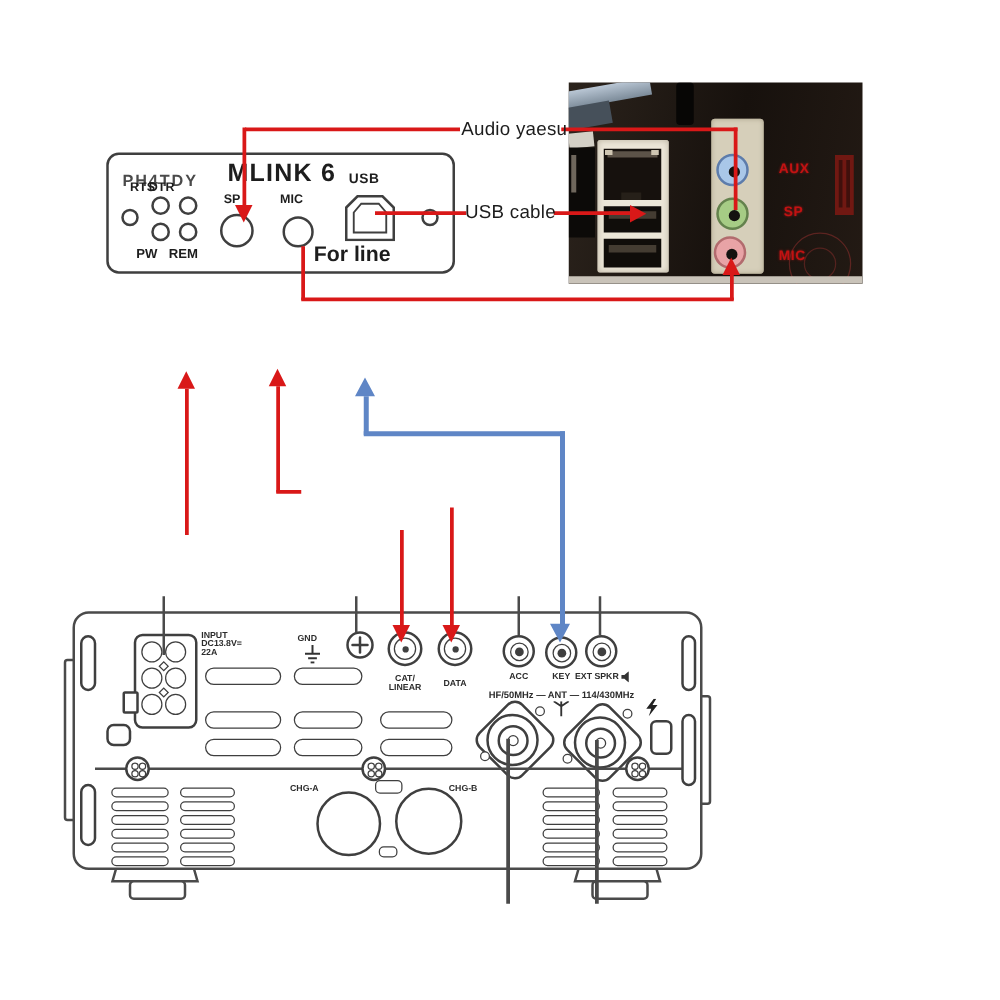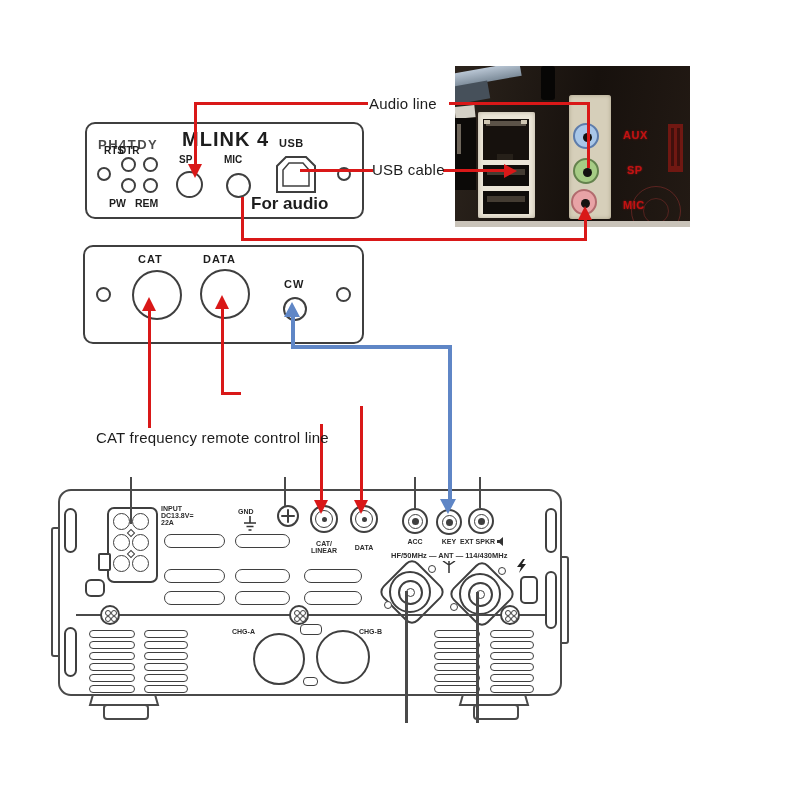--- a/index.html
+++ b/index.html
@@ -92,44 +92,34 @@
     <div class="lbl" style="left:11px;top:13px;font-size:13px;letter-spacing:1.5px;opacity:.8;">PH4TDY</div>
     <div class="lbl" style="left:17px;top:21px;font-size:10px;">RTS</div>
     <div class="lbl" style="left:32px;top:21px;font-size:10px;">DTR</div>
     <div class="circ" style="left:10px;top:43px;width:14px;height:14px;"></div>
     <div class="circ" style="left:34px;top:33px;width:15px;height:15px;"></div>
     <div class="circ" style="left:56px;top:33px;width:15px;height:15px;"></div>
     <div class="circ" style="left:34px;top:54px;width:15px;height:15px;"></div>
     <div class="circ" style="left:56px;top:54px;width:15px;height:15px;"></div>
     <div class="lbl" style="left:22px;top:73px;font-size:10.5px;">PW</div>
     <div class="lbl" style="left:48px;top:73px;font-size:10.5px;">REM</div>
-    <div class="lbl" style="left:95px;top:4px;font-size:20px;letter-spacing:1px;">MLINK 4</div>
+    <div class="lbl" style="left:95px;top:4px;font-size:20px;letter-spacing:1px;">MLINK 6</div>
     <div class="lbl" style="left:92px;top:30px;font-size:10px;">SP</div>
     <div class="circ" style="left:89px;top:47px;width:27px;height:27px;"></div>
     <div class="lbl" style="left:137px;top:30px;font-size:10px;">MIC</div>
     <div class="circ" style="left:139px;top:49px;width:25px;height:25px;"></div>
     <div class="lbl" style="left:192px;top:13px;font-size:11px;letter-spacing:.5px;">USB</div>
     <svg style="position:absolute;left:189px;top:32px;" width="40" height="37" viewBox="0 0 40 37">
       <path d="M1 10 L10 1 H30 L39 10 V36 H1 Z" fill="#fff" stroke="#3f3f3f" stroke-width="2"></path>
       <path d="M7 14 L13 7 H27 L33 14 V30 H7 Z" fill="none" stroke="#3f3f3f" stroke-width="1.5"></path>
     </svg>
     <div class="circ" style="left:250px;top:43px;width:14px;height:14px;"></div>
-    <div class="lbl" style="left:164px;top:70px;font-size:17px;">For audio</div>
+    <div class="lbl" style="left:164px;top:70px;font-size:17px;">For line</div>
   </div>
 
-  <div class="box" style="left:83px;top:245px;width:277px;height:95px;">
-    <div class="lbl" style="left:53px;top:6px;font-size:11px;letter-spacing:1px;">CAT</div>
-    <div class="circ" style="left:47px;top:23px;width:50px;height:50px;"></div>
-    <div class="lbl" style="left:118px;top:6px;font-size:11px;letter-spacing:1px;">DATA</div>
-    <div class="circ" style="left:115px;top:22px;width:50px;height:50px;"></div>
-    <div class="lbl" style="left:199px;top:31px;font-size:11px;letter-spacing:1px;">CW</div>
-    <div class="circ" style="left:198px;top:50px;width:24px;height:24px;"></div>
-    <div class="circ" style="left:11px;top:40px;width:15px;height:15px;"></div>
-    <div class="circ" style="left:251px;top:40px;width:15px;height:15px;"></div>
-  </div>
 
   <div class="abs" style="left:51px;top:527px;width:9px;height:126px;border:2px solid #4a4a4a;border-radius:3px;background:#fff;z-index:1;"></div>
   <div class="abs" style="left:553px;top:556px;width:12px;height:84px;border:2px solid #4a4a4a;border-radius:3px;background:#fff;z-index:1;"></div>
   <svg style="position:absolute;left:88px;top:690px;z-index:1;" width="72" height="32" viewBox="0 0 72 32">
     <path d="M6 1 H66 L70 15 H2 Z" fill="#fff" stroke="#4a4a4a" stroke-width="2"></path>
     <rect x="16" y="15" width="44" height="14" rx="3" fill="#fff" stroke="#4a4a4a" stroke-width="2"></rect>
   </svg>
   <svg style="position:absolute;left:458px;top:690px;z-index:1;" width="72" height="32" viewBox="0 0 72 32">
     <path d="M6 1 H66 L70 15 H2 Z" fill="#fff" stroke="#4a4a4a" stroke-width="2"></path>
     <rect x="16" y="15" width="44" height="14" rx="3" fill="#fff" stroke="#4a4a4a" stroke-width="2"></rect>
@@ -279,23 +269,22 @@
       <div class="abs" style="left: 25px; top: 88px; width: 20px; height: 18px; border: 2px solid rgb(63, 63, 63); border-radius: 6px; background: rgb(255, 255, 255); box-sizing: border-box;"></div>
     </div>
 
   <div class="kline" style="left:130px;top:477px;width:2px;height:47px;"></div>
   <div class="kline" style="left:284px;top:477px;width:2px;height:29px;"></div>
   <div class="kline" style="left:414px;top:477px;width:2px;height:31px;"></div>
   <div class="kline" style="left:479px;top:477px;width:2px;height:31px;"></div>
   <div class="kline" style="left:405px;top:591px;width:3px;height:132px;"></div>
   <div class="kline" style="left:476px;top:592px;width:3px;height:131px;"></div>
 
-  <div class="cab" style="left:369px;top:95px;">Audio line</div>
+  <div class="cab" style="left:369px;top:95px;">Audio yaesu</div>
   <div class="cab" style="left:372px;top:161px;">USB cable</div>
-  <div class="cab" style="left:96px;top:429px;">CAT frequency remote control line</div>
 
   <div class="rline" style="left:196px;top:102px;width:172px;height:3px;"></div>
   <div class="rline" style="left:194px;top:102px;width:3px;height:64px;"></div>
   <div class="arr arr-dn-r" style="left:188px;top:164px;"></div>
   <div class="rline" style="left:449px;top:102px;width:141px;height:3px;"></div>
   <div class="rline" style="left:587px;top:102px;width:3px;height:66px;"></div>
   <div class="rline" style="left:300px;top:169px;width:73px;height:3px;"></div>
   <div class="rline" style="left:443px;top:169px;width:62px;height:3px;"></div>
   <div class="arr arr-rt-r" style="left:504px;top:163.5px;"></div>
   <div class="rline" style="left:241px;top:197px;width:3px;height:43px;"></div>

